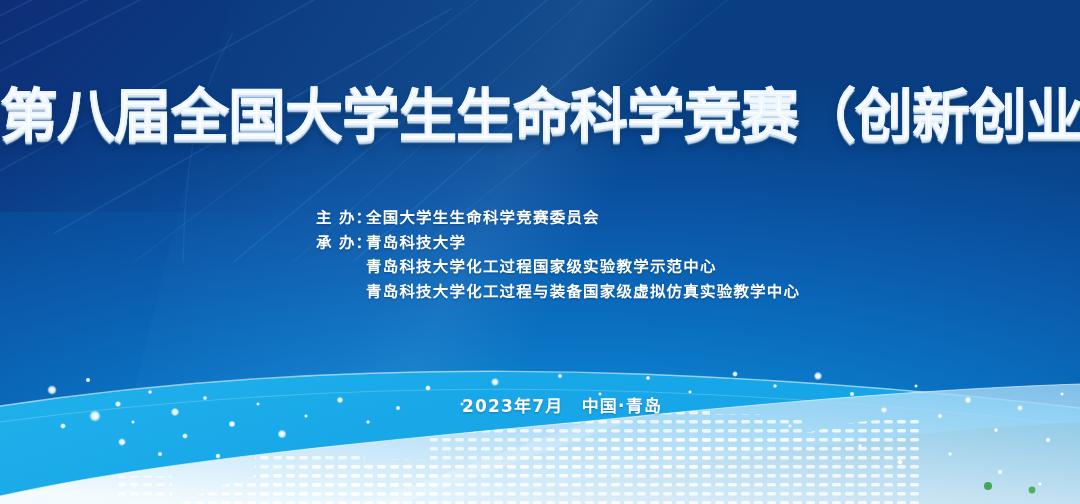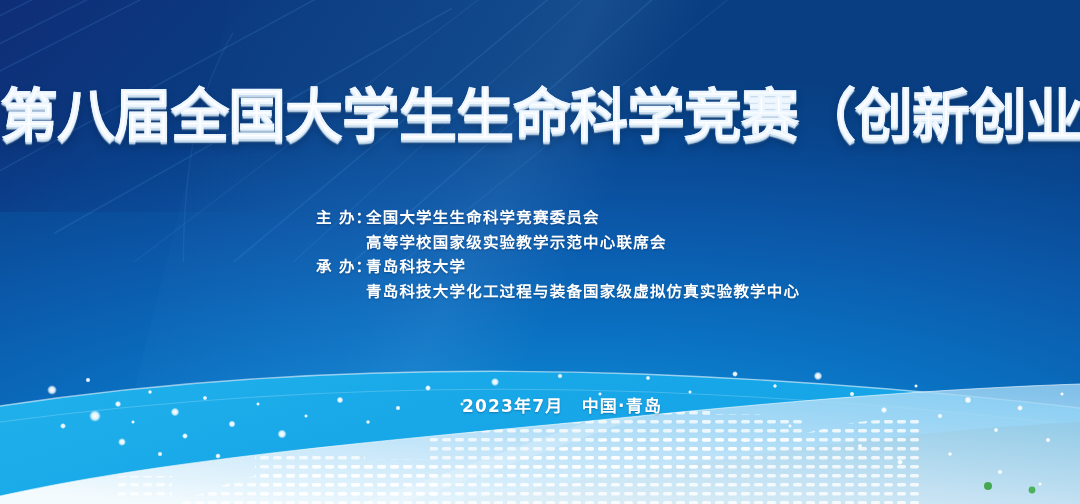--- a/index.html
+++ b/index.html
@@ -284,28 +284,28 @@
   <div class="title-wrap">
     <h1 class="main-title">第八届全国大学生生命科学竞赛（创新创业类）</h1>
   </div>
 
   <div class="org-block">
 
     <div class="org-row">
       <span class="org-label">主 办：</span>
       <span class="org-lines">
         <span class="org-line">全国大学生生命科学竞赛委员会</span>
-        <span class="org-line">高等学校国家级实验教学示范中心联席会</span>
       </span>
     </div>
 
     <div class="org-row">
       <span class="org-label">承 办：</span>
       <span class="org-lines">
         <span class="org-line">青岛科技大学</span>
+        <span class="org-line">青岛科技大学化工过程国家级实验教学示范中心</span>
         <span class="org-line">青岛科技大学化工过程与装备国家级虚拟仿真实验教学中心</span>
       </span>
     </div>
 
   </div>
 
   <div class="date-line">2023年7月　中国·青岛</div>
 
 </div>
 

